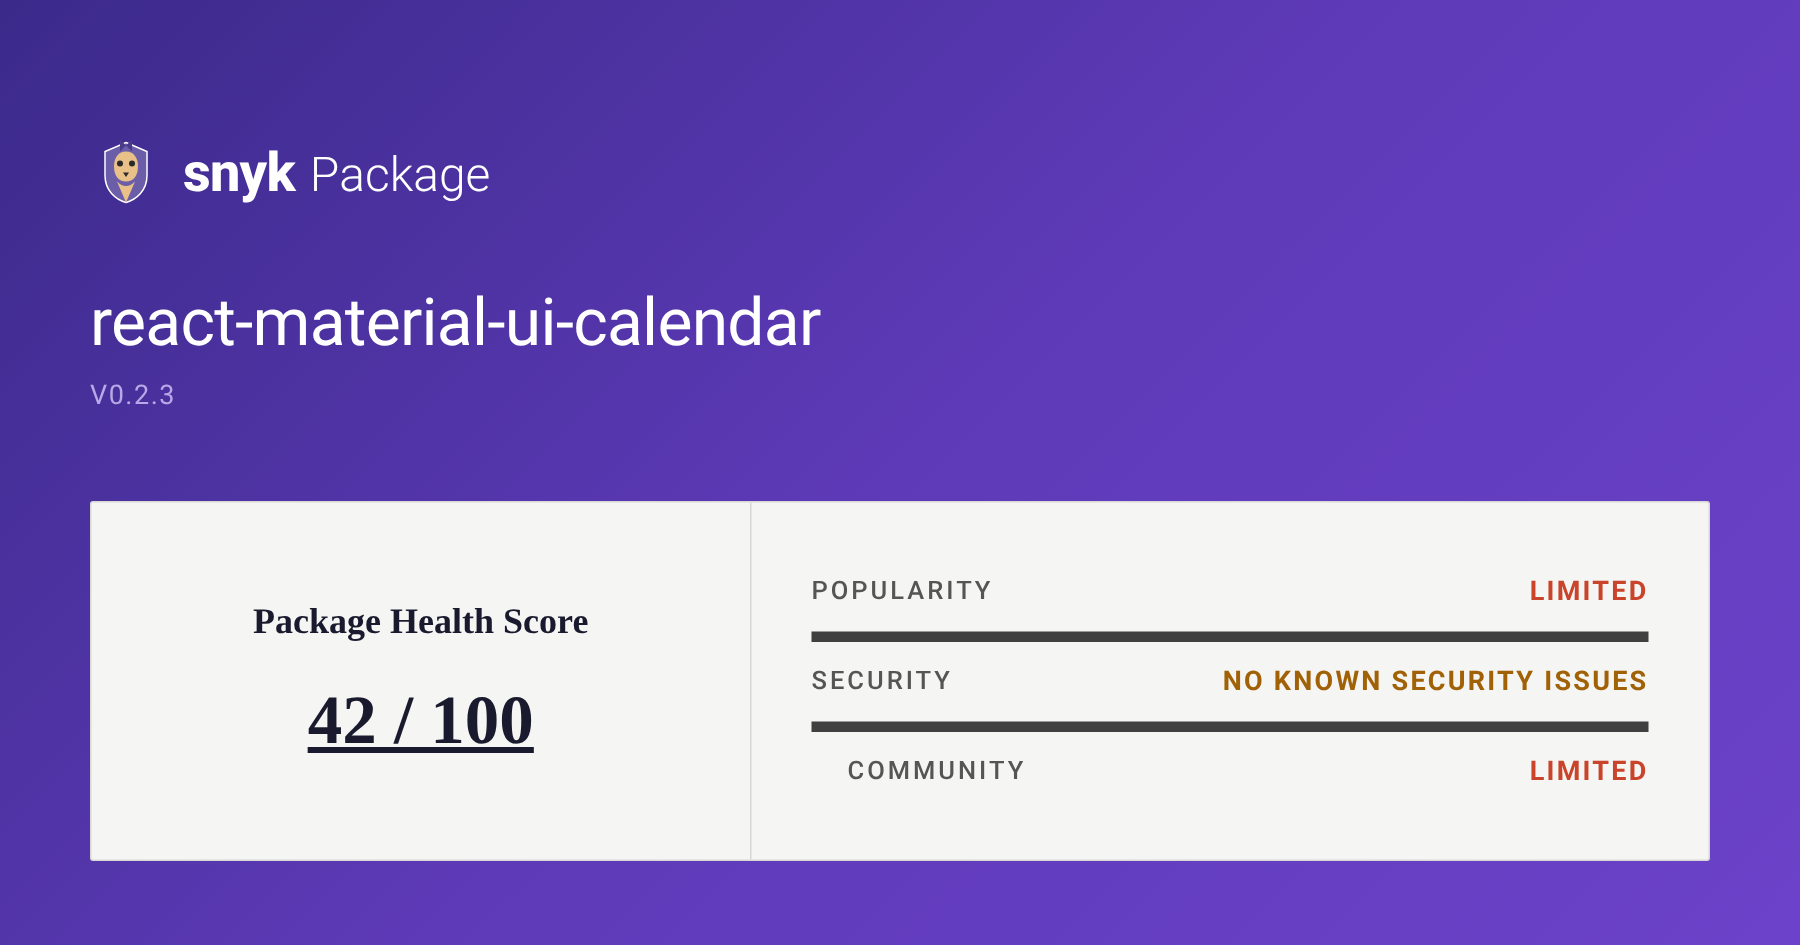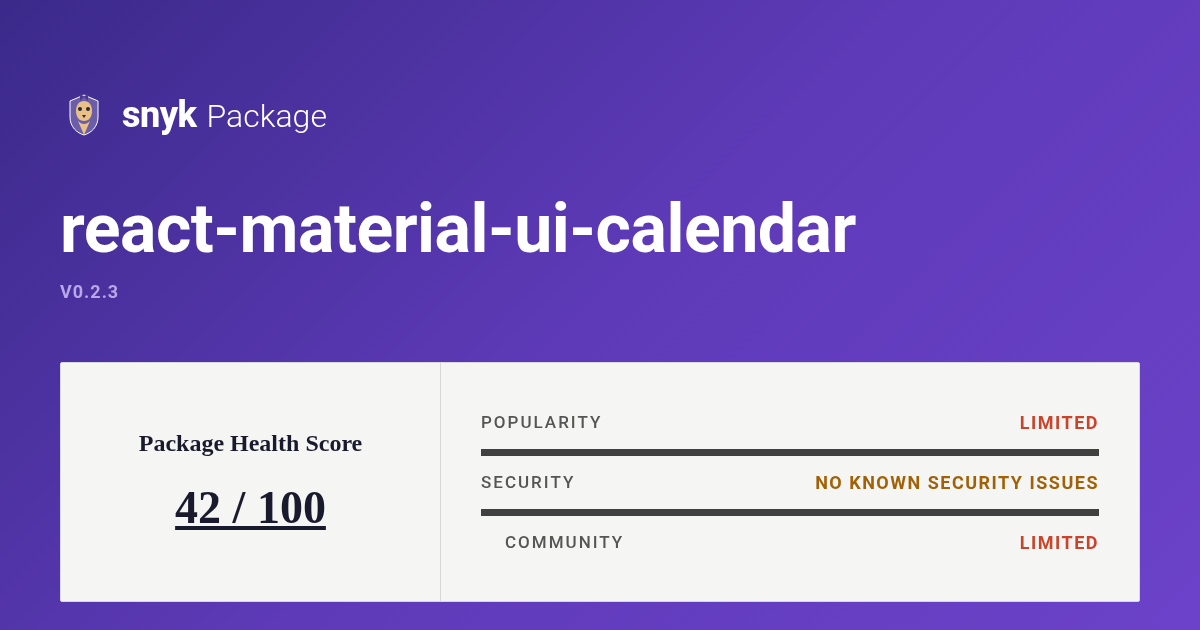--- a/index.html
+++ b/index.html
@@ -41,43 +41,43 @@
     .brand-name {
       font-size: 36px;
       font-weight: 800;
       letter-spacing: -0.5px;
     }
     .brand-sub {
       font-size: 32px;
       font-weight: 300;
     }
     .package-name {
-      font-size: 68px;
-      font-weight: 700;
+      font-size: 44px;
+      font-weight: 400;
       margin-bottom: 12px;
       letter-spacing: -0.5px;
     }
     .version {
       font-size: 18px;
-      font-weight: 700;
+      font-weight: 400;
       letter-spacing: 1px;
       color: #b8a8e8;
       text-transform: uppercase;
       margin-bottom: 60px;
     }
     .card {
       background: #f5f5f4;
       border: 1px solid #d8d8d6;
       border-radius: 2px;
       display: flex;
       color: #2a2a2a;
       height: 240px;
     }
     .score-section {
-      width: 380px;
+      width: 440px;
       display: flex;
       flex-direction: column;
       align-items: center;
       justify-content: center;
       border-right: 1px solid #d8d8d6;
       padding: 30px;
     }
     .score-label {
       font-size: 24px;
       font-weight: 600;

